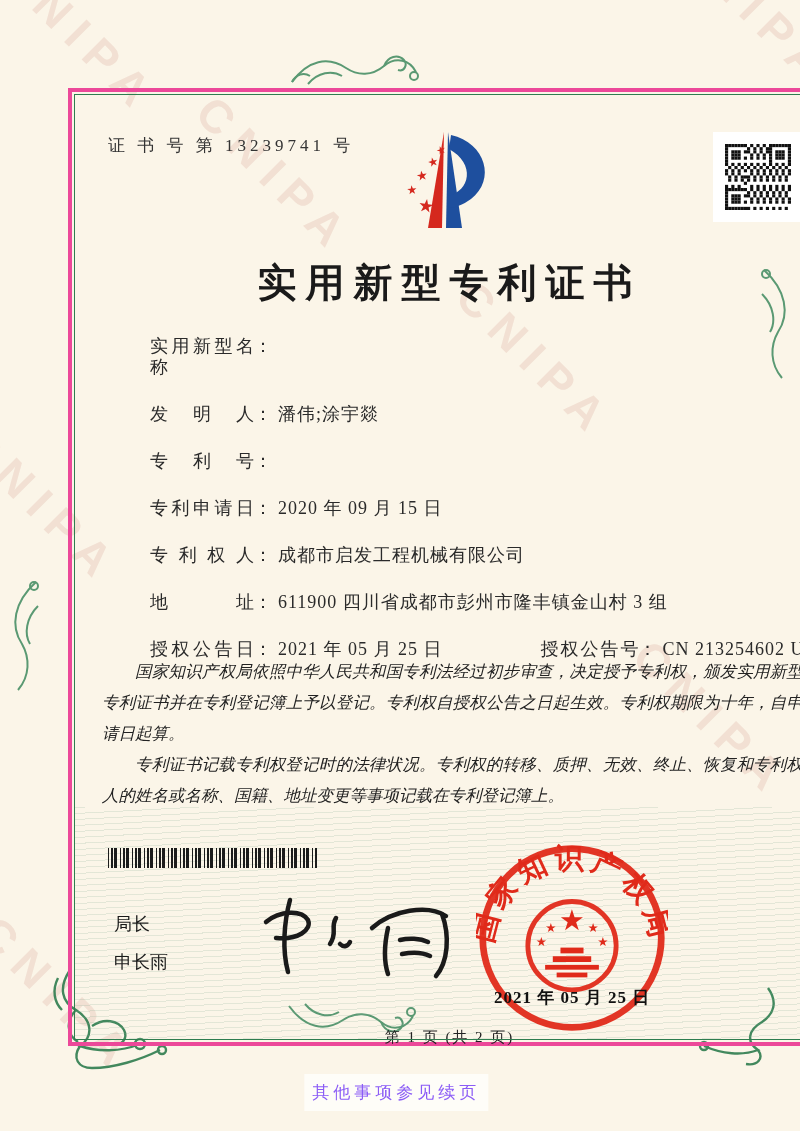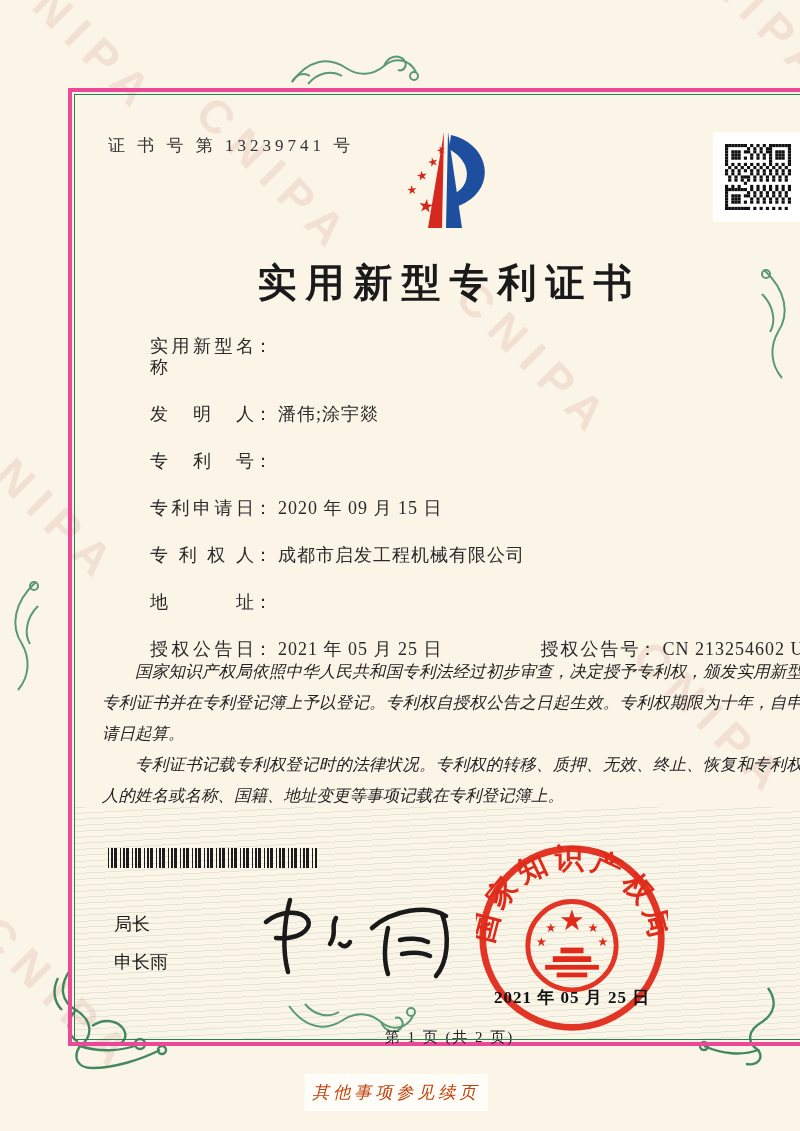--- a/index.html
+++ b/index.html
@@ -65,21 +65,21 @@
     position:absolute;left:50%;top:144px;transform:translateX(-50%);
     font-size:17px;font-weight:bold;color:#111;letter-spacing:1px;white-space:nowrap;font-style:normal;
   }
   .pageno{
     position:absolute;left:0;right:0;top:936px;text-align:center;font-size:15px;
     letter-spacing:2px;color:#222;
   }
   .extra-note{
     position:absolute;left:50%;top:1074px;transform:translateX(-52%);
     background:#fefdf8;padding:7px 8px;font-size:17px;letter-spacing:4px;
-    font-style:italic;color:#c2410c;z-index:3;white-space:nowrap;
+    color:#8b5cf6;z-index:3;white-space:nowrap;
   }
   .orn{position:absolute;z-index:2;color:#3f8a5f;}
   svg{display:block;}
 </style>
 </head>
 <body>
 
 <div class="page">
 
   <div class="wm" style="left:-20px;top:8px">CNIPA</div>
@@ -397,20 +397,21 @@
         <span class="fvalue">2020 年 09 月 15 日</span>
       </div>
       <div class="frow">
         <span class="flabel">专利权人</span>
           <span class="colon">：</span>
         <span class="fvalue">成都市启发工程机械有限公司</span>
       </div>
       <div class="frow">
         <span class="flabel">地址</span>
           <span class="colon">：</span>
+        <span class="fvalue">611900 四川省成都市彭州市隆丰镇金山村 3 组</span>
       </div>
       <div class="frow">
         <span class="flabel">授权公告日</span>
           <span class="colon">：</span>
         <span class="fvalue">2021 年 05 月 25 日</span>
         <span class="fextra">
           <span class="flabel" style="width:98px">授权公告号</span>
             <span class="colon">：</span>
           <span class="fvalue">CN 213254602 U</span>
         </span>

